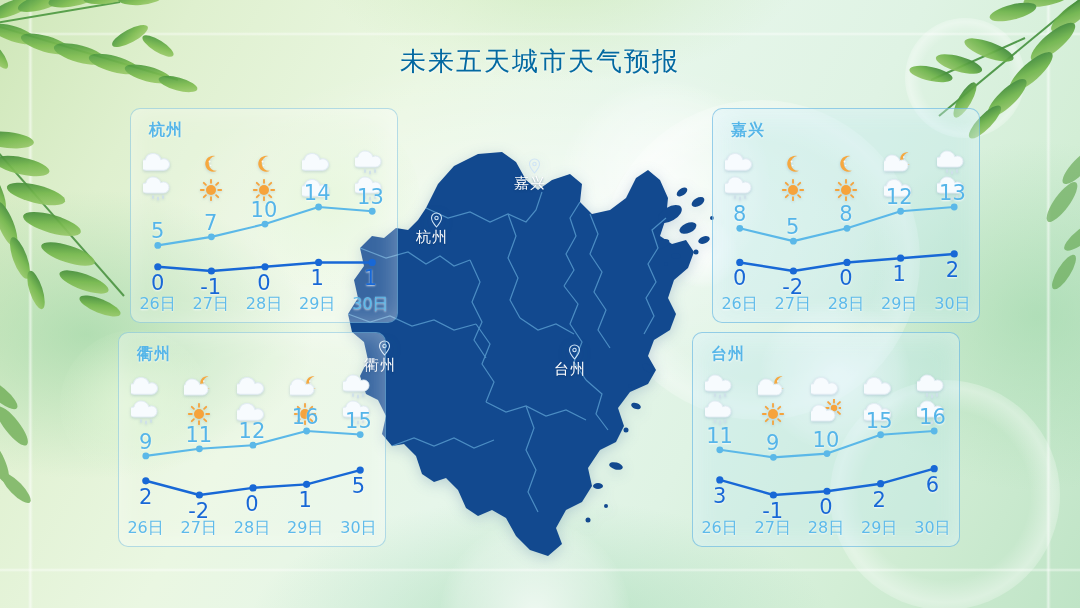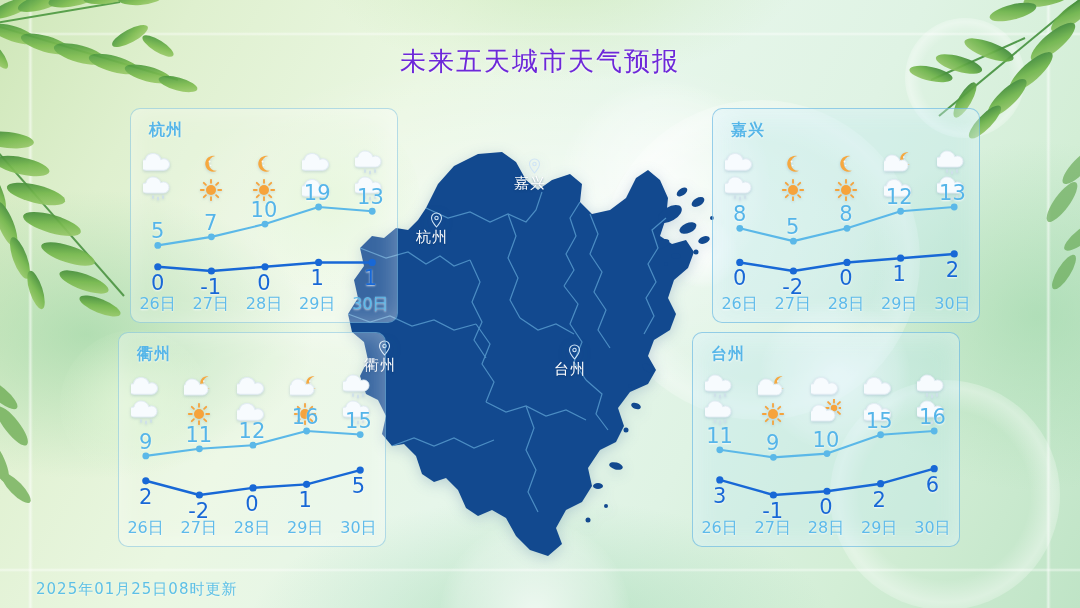--- a/index.html
+++ b/index.html
@@ -43,21 +43,21 @@
 
   
   .leaf-wrap { position: absolute; pointer-events: none; }
   .leaf-wrap svg { display: block; }
 
   
   .title {
     position: absolute; left: 0; right: 0; top: 44px;
     text-align: center;
     font-size: 26px; letter-spacing: 2px;
-    color: #6d28d9;
+    color: #0369a1;
     font-family: "DejaVu Sans", "Liberation Sans", sans-serif;
     font-weight: 500;
     text-shadow: 0 1px 3px rgba(255,255,255,.8);
   }
 
   
   .map { position: absolute; left: 330px; top: 118px; width: 400px; height: 460px; }
   .map svg { display: block; filter: drop-shadow(0 3px 7px rgba(30,80,140,.22)); }
   .map-label {
     position: absolute; color: #ffffff; font-size: 15px;
@@ -464,21 +464,21 @@
         <span class="ico day">
                 <svg viewBox="0 0 30 30">
                   <g transform="translate(15,17) scale(1.05)">
     <path d="M-11 4 C-15 4 -17 1 -17 -1.5 C-17 -4 -15 -6 -12 -6 C-11.5 -9.5 -8.5 -12 -5 -12
              C-1 -12 2 -9.5 2.8 -6.2 C3.6 -6.7 4.6 -7 5.6 -7 C8.6 -7 11 -4.6 11 -1.6
              C11 1.4 8.6 4 5.6 4 Z" fill="#f7fbfe" stroke="#e2ecf3" stroke-width="1"></path>
   </g>
                 </svg>
               </span>
       </div>
-      <div class="thi" style="top:36px">19</div>
+      <div class="thi" style="top:36px">14</div>
       <div class="tlo" style="top:121.46666666666667px">1</div>
       <div class="dateLbl">29日</div>
     </div>
           <div class="col">
       <div class="icons">
         <span class="ico night">
                 <svg viewBox="0 0 30 30">
                   <g transform="translate(15,14) scale(1)">
     <path d="M-11 4 C-15 4 -17 1 -17 -1.5 C-17 -4 -15 -6 -12 -6 C-11.5 -9.5 -8.5 -12 -5 -12
              C-1 -12 2 -9.5 2.8 -6.2 C3.6 -6.7 4.6 -7 5.6 -7 C8.6 -7 11 -4.6 11 -1.6
@@ -1071,16 +1071,15 @@
           <circle cx="26.8" cy="108.94117647058823" r="3.6" fill="#1868d6"></circle>
           <circle cx="80.4" cy="124" r="3.6" fill="#1868d6"></circle>
           <circle cx="134" cy="120.23529411764706" r="3.6" fill="#1868d6"></circle>
           <circle cx="187.60000000000002" cy="112.70588235294117" r="3.6" fill="#1868d6"></circle>
           <circle cx="241.20000000000002" cy="97.64705882352942" r="3.6" fill="#1868d6"></circle>
     </svg>
       </div>
     </div>
 
   <div class="footer">
-    <div>2025年01月25日08时更新</div>
   </div>
 
 </div>
 
 </body></html>

